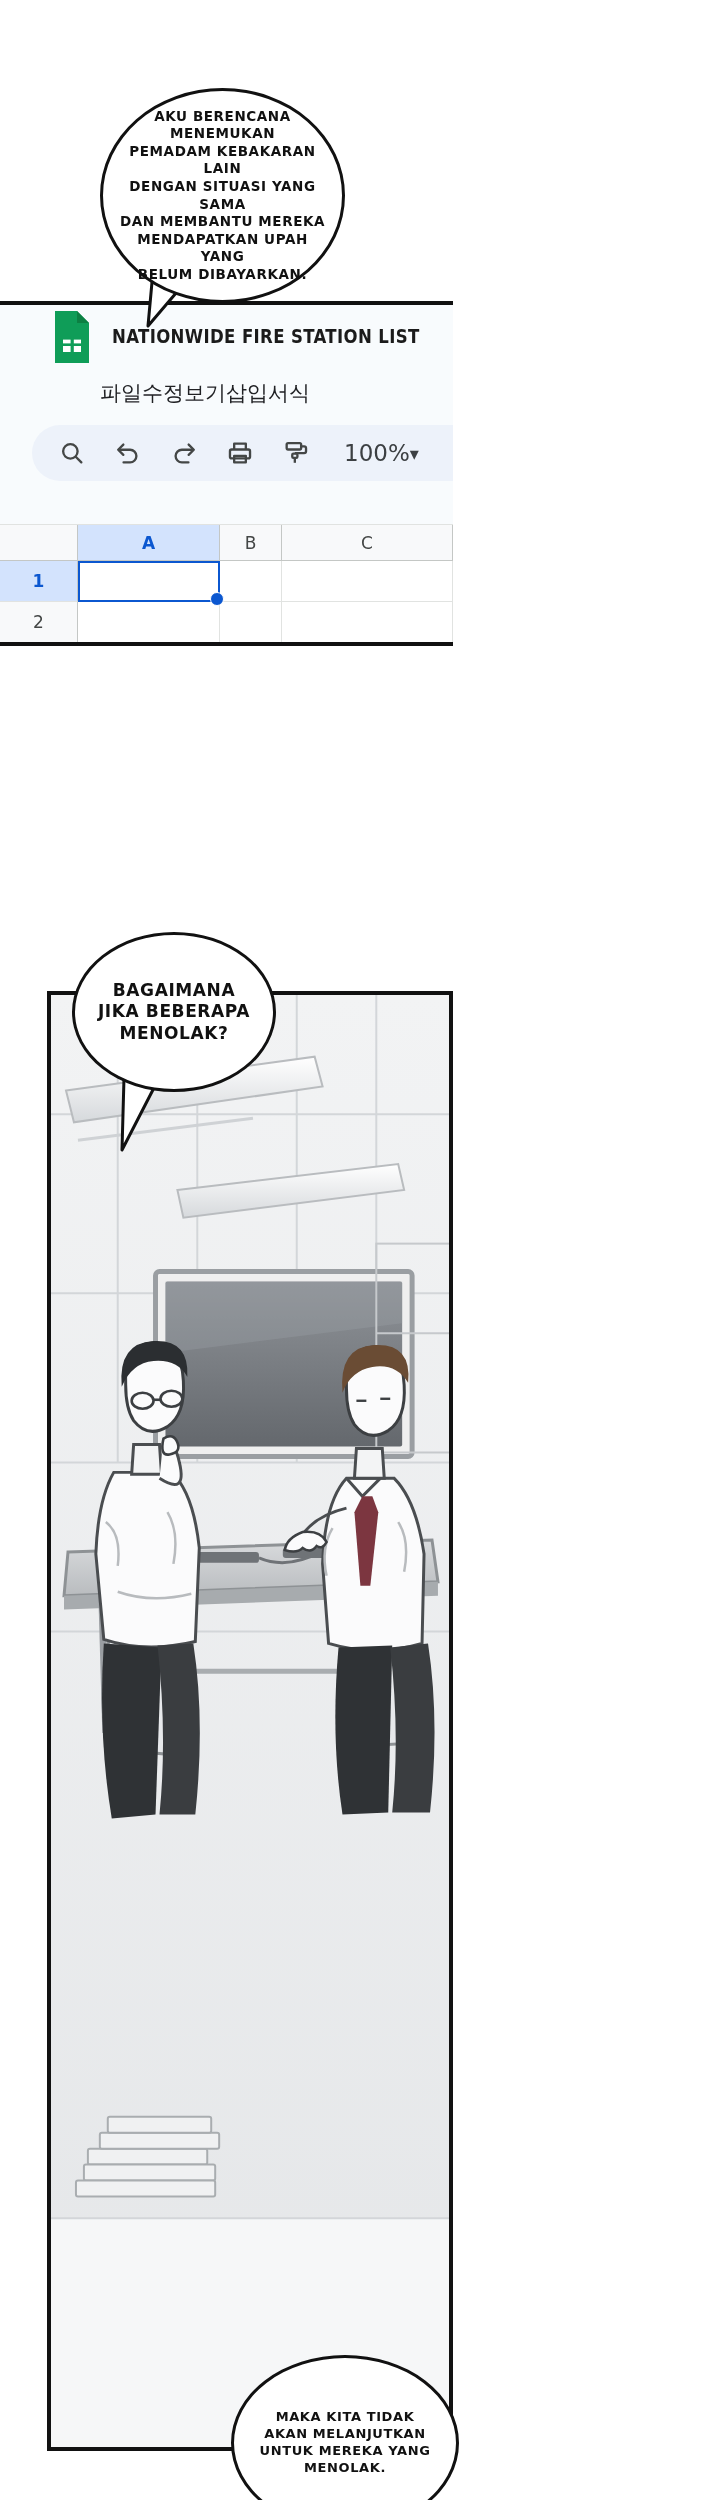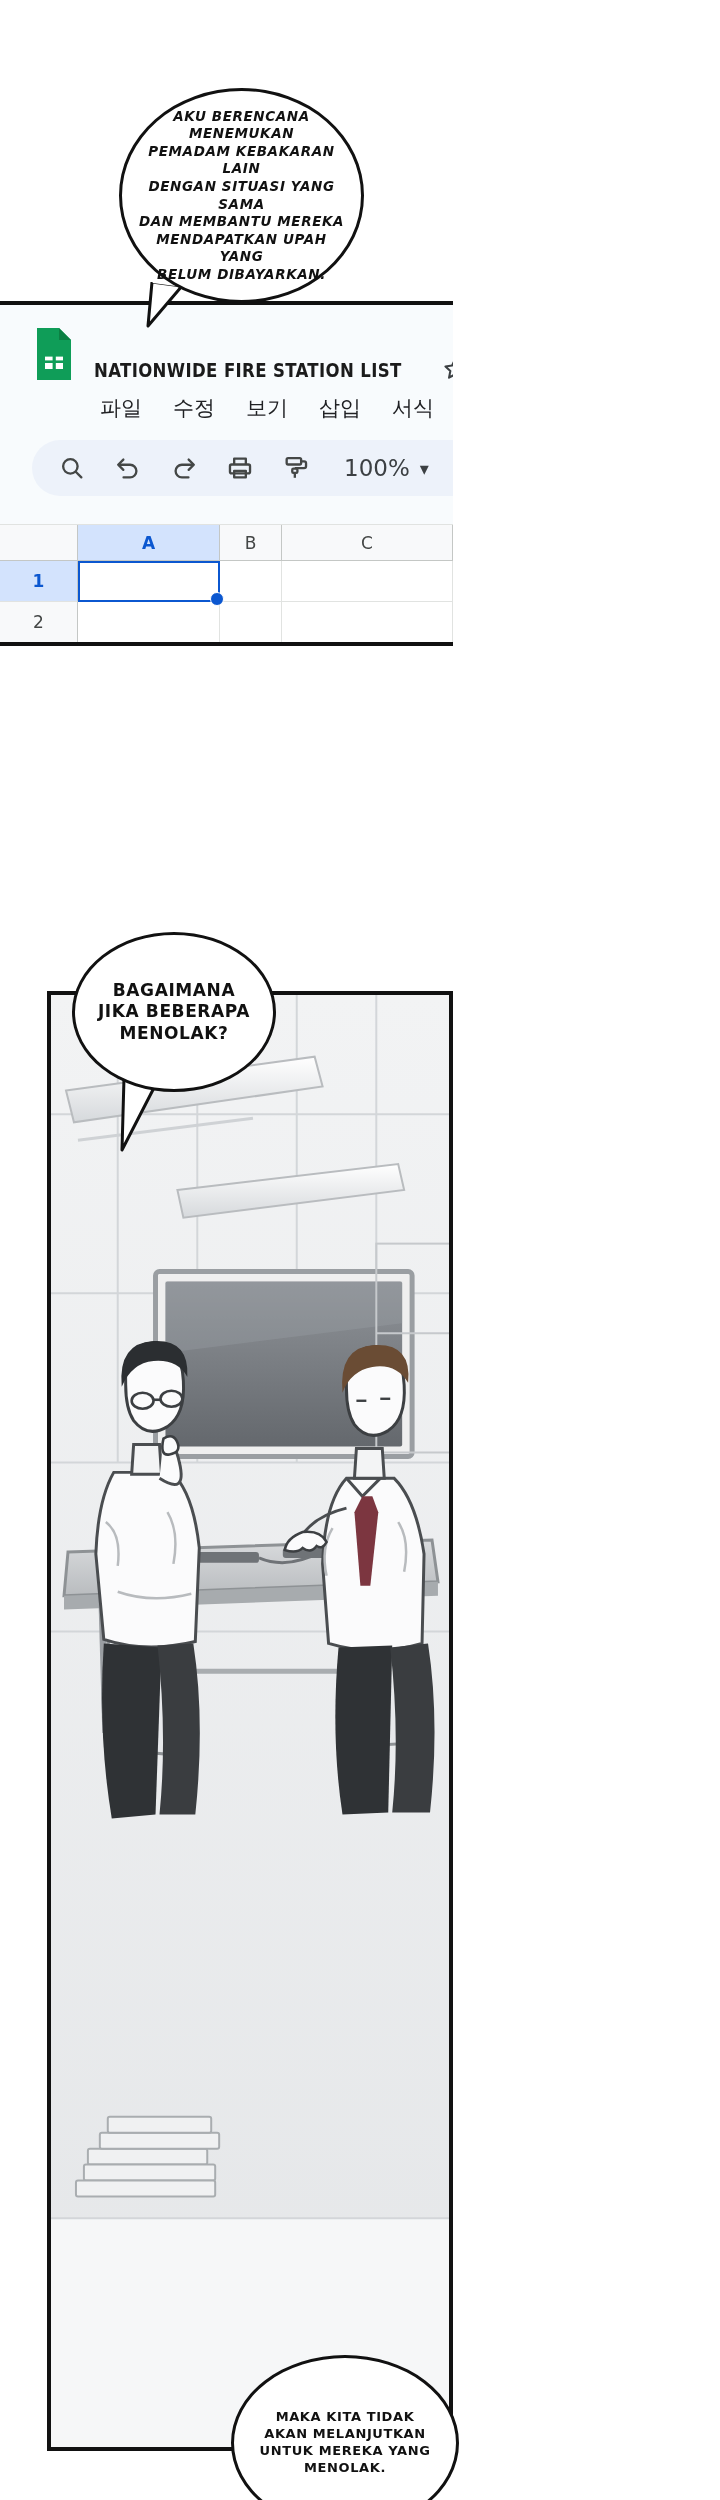--- a/index.html
+++ b/index.html
@@ -29,21 +29,21 @@
     border:3px solid #111111;
     border-radius:50%;
     display:flex;
     align-items:center;
     justify-content:center;
     z-index:30;
   }
 
   
   #bubble-top{
-    left:119px; top:88px; width:245px; height:215px;font-style:italic;
+    left:100px; top:88px; width:245px; height:215px;
   }
   #bubble-top .comic-text{ font-size:13.5px; padding:0 14px; }
 
   
   .tail-top{
     position:absolute; z-index:29;
     left:146px; top:282px; width:40px; height:46px;
   }
 
   
@@ -66,23 +66,22 @@
     border-top:4px solid #111111;
     border-bottom:4px solid #111111;
     overflow:hidden;
     z-index:10;
   }
 
   
   .sheet-titlerow{
     position:relative;
     height:62px;
-    display:flex; align-items:flex-end;
-    padding-left:32px;
-    margin-top:15px;
+    display:flex; align-items:center;
+    padding-left:50px;
   }
   .sheets-logo{
     width:44px; height:56px; position:relative; flex:0 0 auto;
     margin-top:2px;
   }
   .sheets-logo svg{ display:block; width:100%; height:100%; }
 
   .doc-title{
     margin-left:18px;
     font-family:"DejaVu Sans Condensed","Liberation Sans Narrow","Liberation Sans", sans-serif;
@@ -97,21 +96,20 @@
   .title-icons{
     display:flex; align-items:center; gap:20px;
     margin-left:14px; color:#3c4043;
   }
   .title-icons svg{ display:block; }
 
   
   .sheet-menurow{
     display:flex; align-items:center;
     padding-left:100px;
-    gap:31px;
     height:52px;
     font-size:21px;
     color:#202124;
     font-family:"DejaVu Sans","Liberation Sans",sans-serif;
     white-space:nowrap;
   }
   .menu-item{ cursor:default; }
 
   
   .sheet-toolbar{
@@ -121,21 +119,21 @@
     background:#edf2fa;
     border-radius:28px 0 0 28px;
     display:flex; align-items:center;
     padding-left:26px;
     gap:28px;
     color:#444746;
   }
   .tb-btn{ display:flex; align-items:center; justify-content:center; }
   .tb-btn svg{ display:block; }
   .tb-zoom{
-    display:flex; align-items:center; gap:10px;
+    display:flex; align-items:center; 
     margin-left:6px;
     font-size:23px; color:#3c4043;
     font-family:"DejaVu Sans","Liberation Sans",sans-serif;
   }
 
   
   .sheet-grid{
     position:absolute; left:0; right:0; bottom:0;
     height:118px;
     background:#ffffff;

